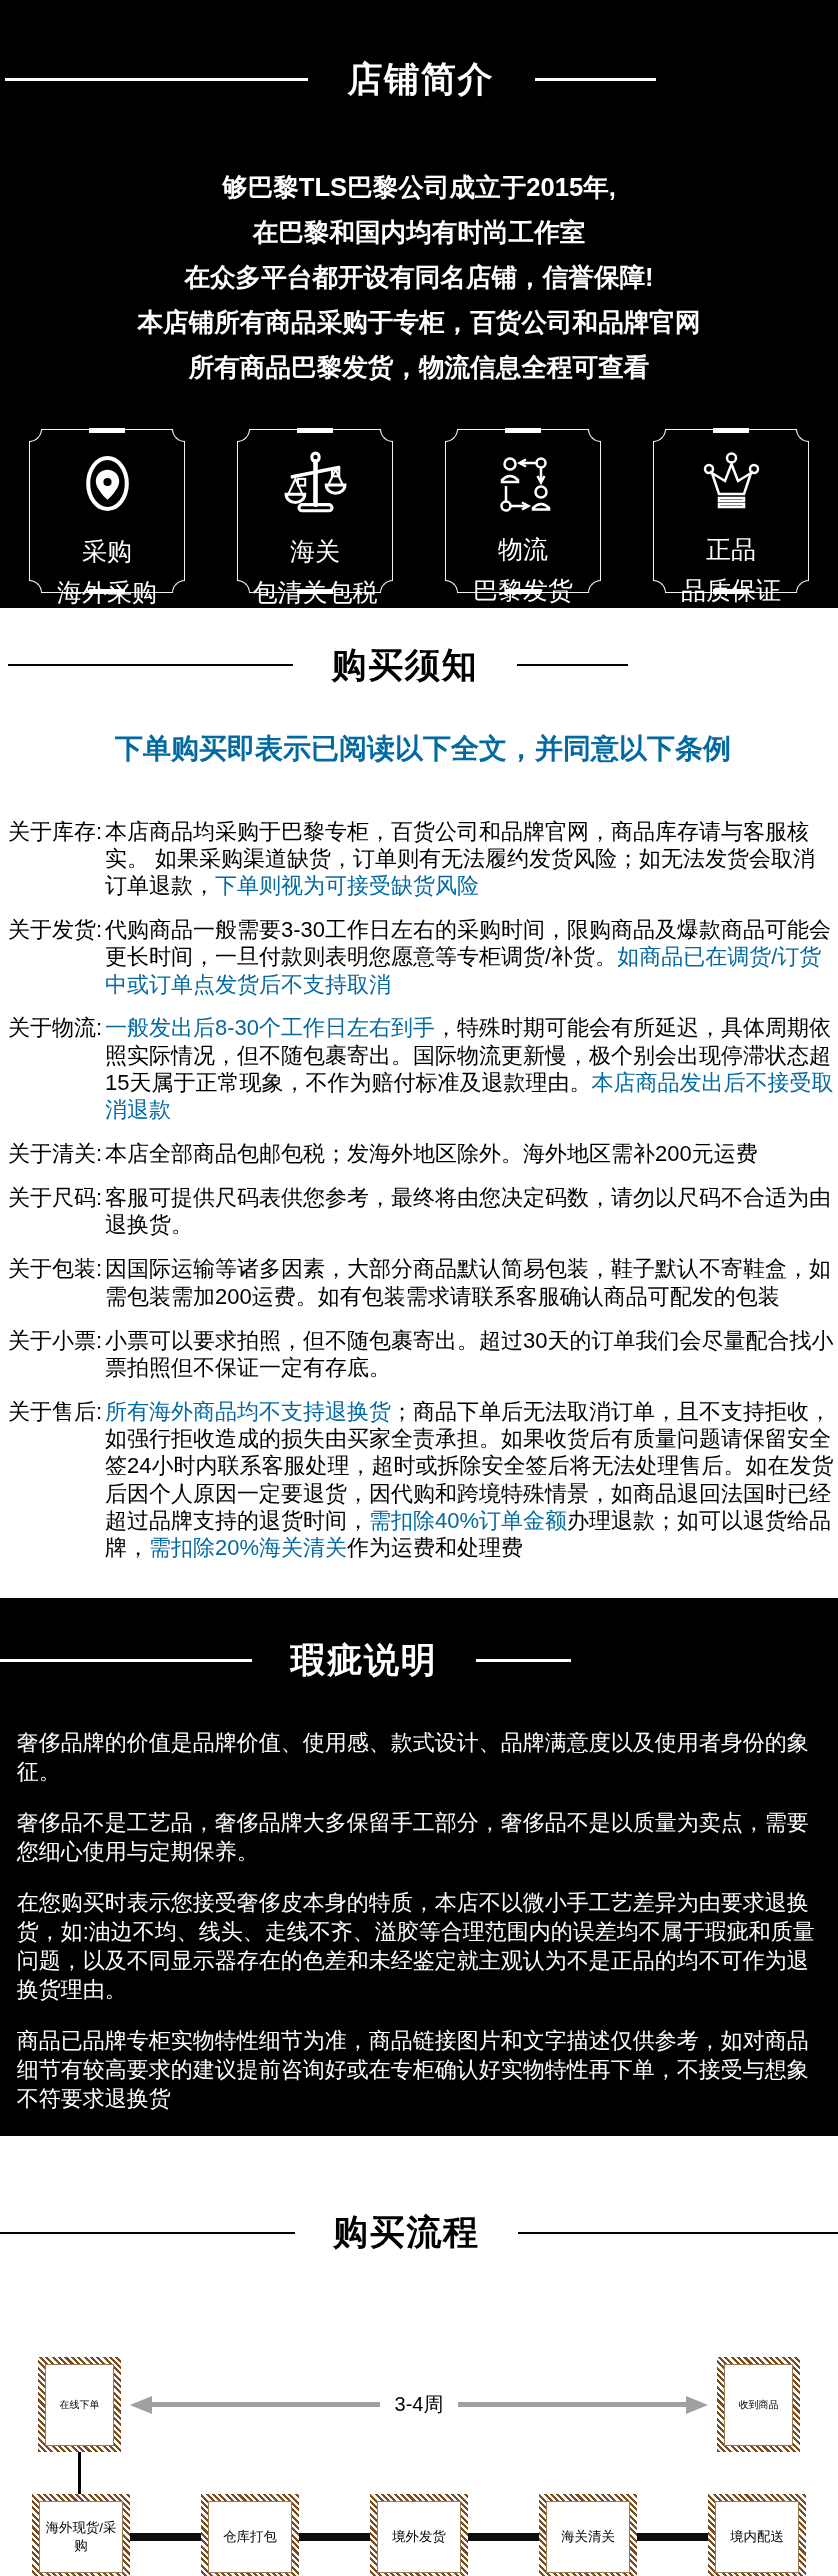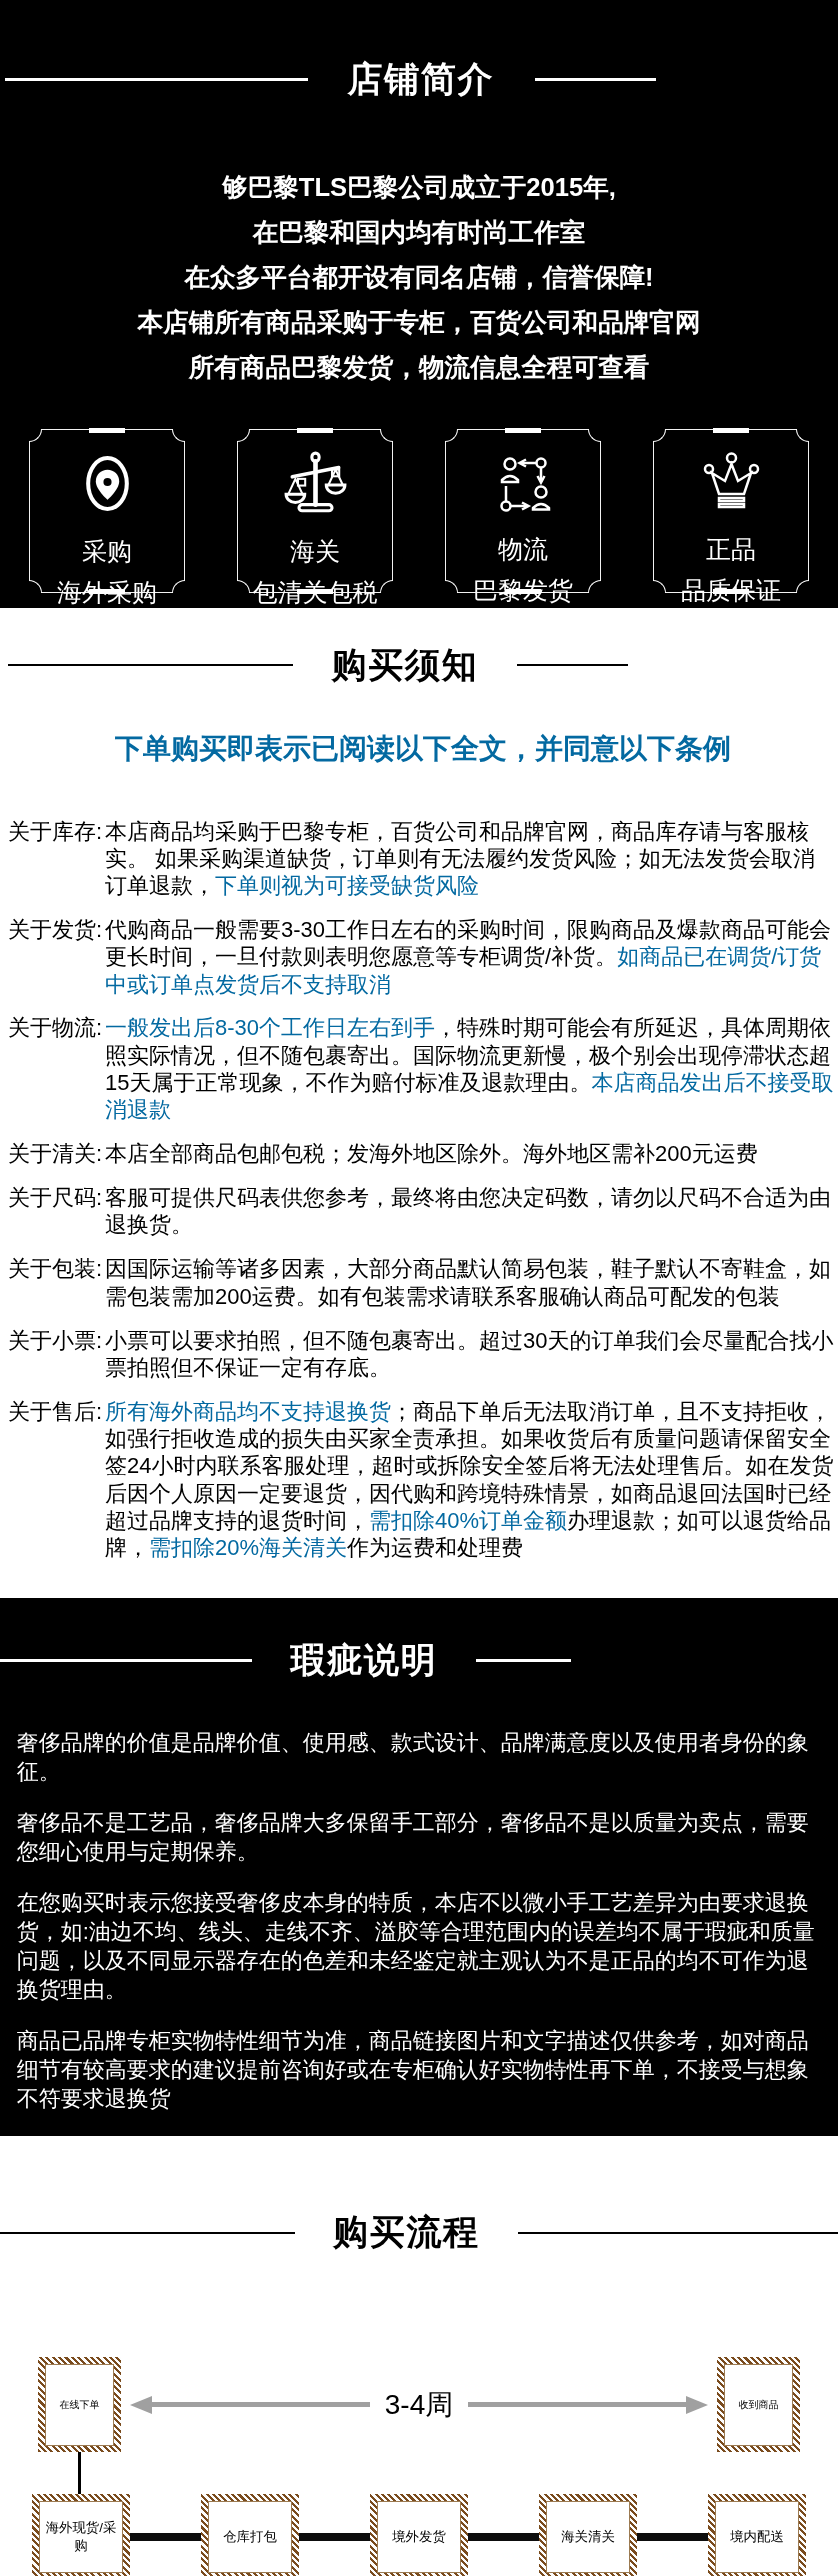--- a/index.html
+++ b/index.html
@@ -64,21 +64,21 @@
     padding:6.1px 6.7px;box-sizing:border-box;display:flex;}
   .stripe-inner{flex:1;background:#fff;border:0.6px solid #9c7b52;display:flex;align-items:center;justify-content:center;text-align:center;}
   .flow-top{margin-top:88px;display:flex;align-items:center;padding:0 38px;}
   .flow-box-start,.flow-box-end{width:83px;height:95px;flex:none;font-size:10px;}
   .flow-arrows{flex:1;display:flex;align-items:center;margin:0 7.8px;padding:0 22px;}
   .arrow{flex:1;height:5px;background:#a0a0a0;position:relative;}
   .arrow-left::before{content:"";position:absolute;left:-21px;top:50%;transform:translateY(-50%);
     border-right:22px solid #a0a0a0;border-top:9.5px solid transparent;border-bottom:9.5px solid transparent;}
   .arrow-right::before{content:"";position:absolute;right:-21px;top:50%;transform:translateY(-50%);
     border-left:22px solid #a0a0a0;border-top:9.5px solid transparent;border-bottom:9.5px solid transparent;}
-  .flow-duration{margin:0 14.5px;font-size:28px;white-space:nowrap;}
+  .flow-duration{margin:0 14.5px;font-size:20px;white-space:nowrap;}
   .flow-vline{width:2.8px;height:42px;background:#000;margin-left:78px;}
   .flow-steps{display:flex;align-items:center;padding:0 32px;}
   .step{width:98px;height:85px;flex:none;font-size:13.4px;}
   .flow-hbar{flex:1;height:7.8px;background:#0d0d0d;}
 </style>
 </head>
 <body>
 
 <section id="sec-intro" class="dark">
   <div class="sec-head">

